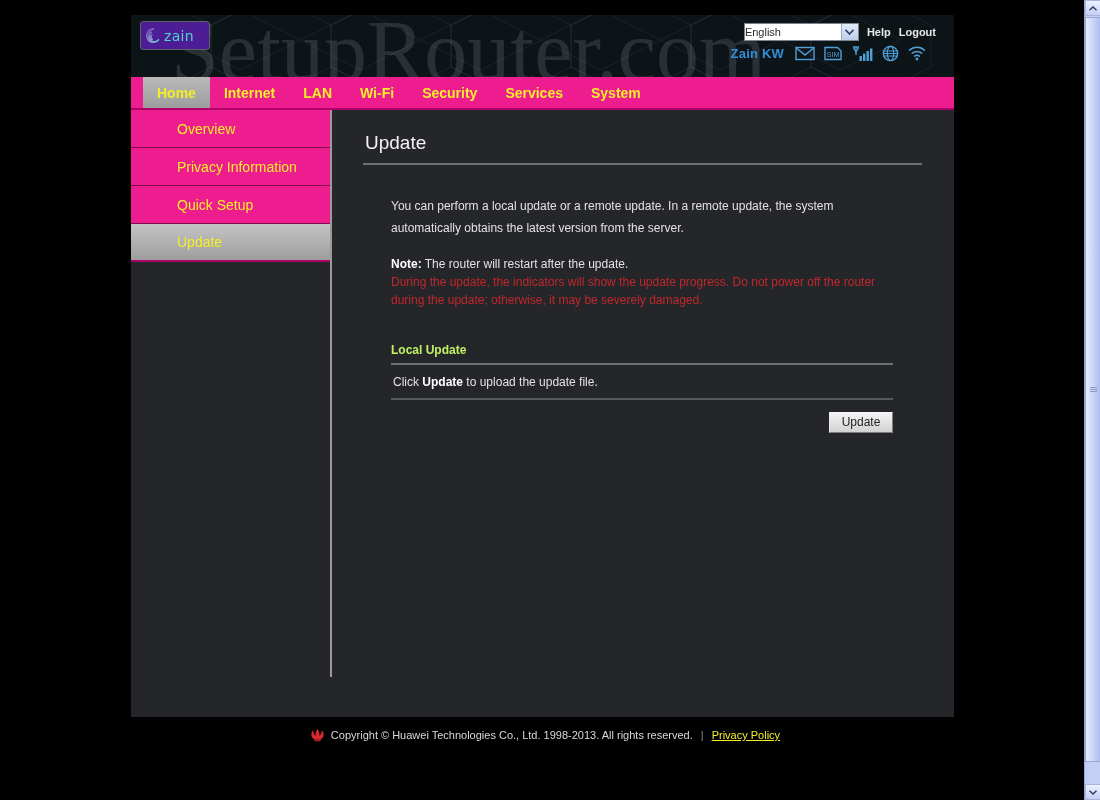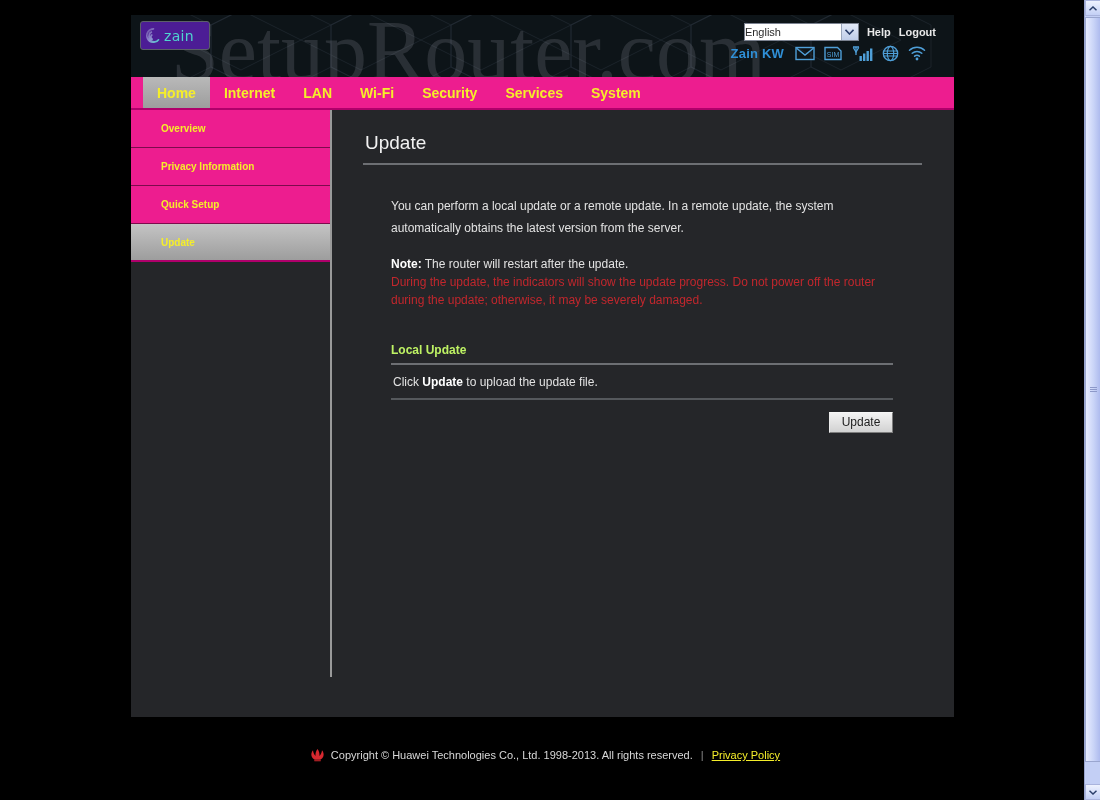--- a/index.html
+++ b/index.html
@@ -144,22 +144,22 @@
     width: 201px;
     background: #252629;
     border-right: 2px solid #9a9a9a;
     flex: 0 0 201px;
   }
   .side-item {
     height: 38px;
     background: #ed1d8f;
     border-bottom: 1px solid #7d0b4d;
     display: flex; align-items: center;
-    padding-left: 30px;
-    font-size: 10px; font-weight: bold;
+    padding-left: 46px;
+    font-size: 14px; font-weight: normal;
     color: #f5ee2a;
     cursor: pointer;
   }
   .side-item.active {
     background: linear-gradient(#c4c4c4,#9d9d9d);
     border-bottom: 2px solid #b0006b;
   }
 
   .content {
     flex: 1 1 auto;
@@ -254,21 +254,21 @@
     line-height: 17px;
     text-align: center;
     padding: 0;
   }
   .btn-bar { padding: 12px 0 0 0; height: 56px; }
   .gap-lg { height: 34px; }
 
   
   .footer {
     position: absolute;
-    left: 0; top: 748px;
+    left: 0; top: 728px;
     width: 1090px;
     display: flex; align-items: center; justify-content: center;
     gap: 6px;
     font-size: 11px;
     color: #d8d8d8;
   }
   .footer-sep { color: #8d8d8d; margin: 0 2px; }
   .privacy {
     color: #f5ee2a;
     text-decoration: underline;

